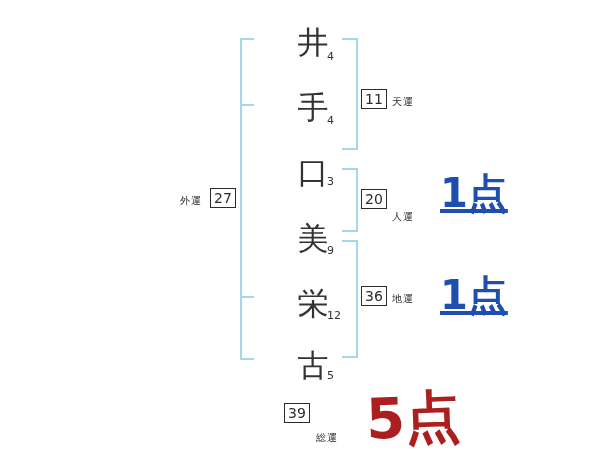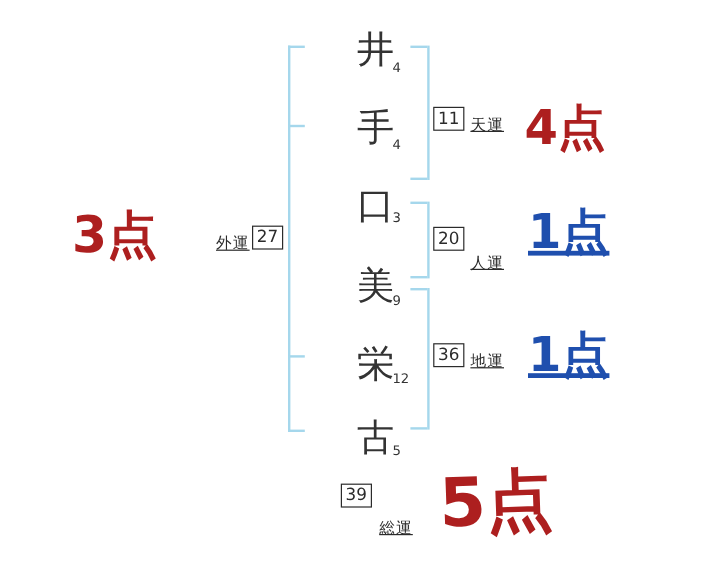--- a/index.html
+++ b/index.html
@@ -14,21 +14,21 @@
   .strokes {
     position:absolute; left:327px; font-size:11px; color:#333; width:20px;
   }
   .vline { position:absolute; width:2px; background:var(--bracket, #a5d7ec); }
   .hline { position:absolute; height:2px; background:var(--bracket, #a5d7ec); }
   .numbox {
     position:absolute; border:1.6px solid #2b2b2b; background:#fff;
     font-size:14px; color:#2b2b2b; min-width:16px; text-align:center;
     padding:1px 3px; line-height:16px;
   }
-  .flabel { position:absolute; font-size:13px; color:#2b2b2b; letter-spacing:1px;text-decoration:underline; }
+  .flabel { position:absolute; font-size:10px; color:#2b2b2b; letter-spacing:1px; }
   .score { position:absolute; font-weight:bold; }
   .score.red  { color:var(--score-red,  #ad1f1f); }
   .score.blue { color:var(--score-blue, #1f4fae);text-decoration:underline; }
 </style>
 </head>
 <body>
 
 <div class="canvas">
 
   <div class="kanji" style="top:24px">井</div>
@@ -71,19 +71,17 @@
 
   <div class="numbox" style="left:361px; top:189px">20</div>
   <div class="flabel" style="left:392px; top:210px">人運</div>
 
   <div class="numbox" style="left:361px; top:286px">36</div>
   <div class="flabel" style="left:392px; top:292px">地運</div>
 
   <div class="numbox" style="left:284px; top:403px">39</div>
   <div class="flabel" style="left:316px; top:431px">総運</div>
 
-  <div class="score red" style="left:60px;  top:168px; font-size:42px">3点</div>
-  <div class="score red" style="left:437px; top:79px;  font-size:40px">4点</div>
   <div class="score blue" style="left:440px; top:166px; font-size:40px">1点</div>
   <div class="score blue" style="left:440px; top:268px; font-size:40px">1点</div>
   <div class="score red" style="left:366px; top:381px; font-size:56px; transform:rotate(-2deg)">5点</div>
 
 </div>
 
 </body></html>

